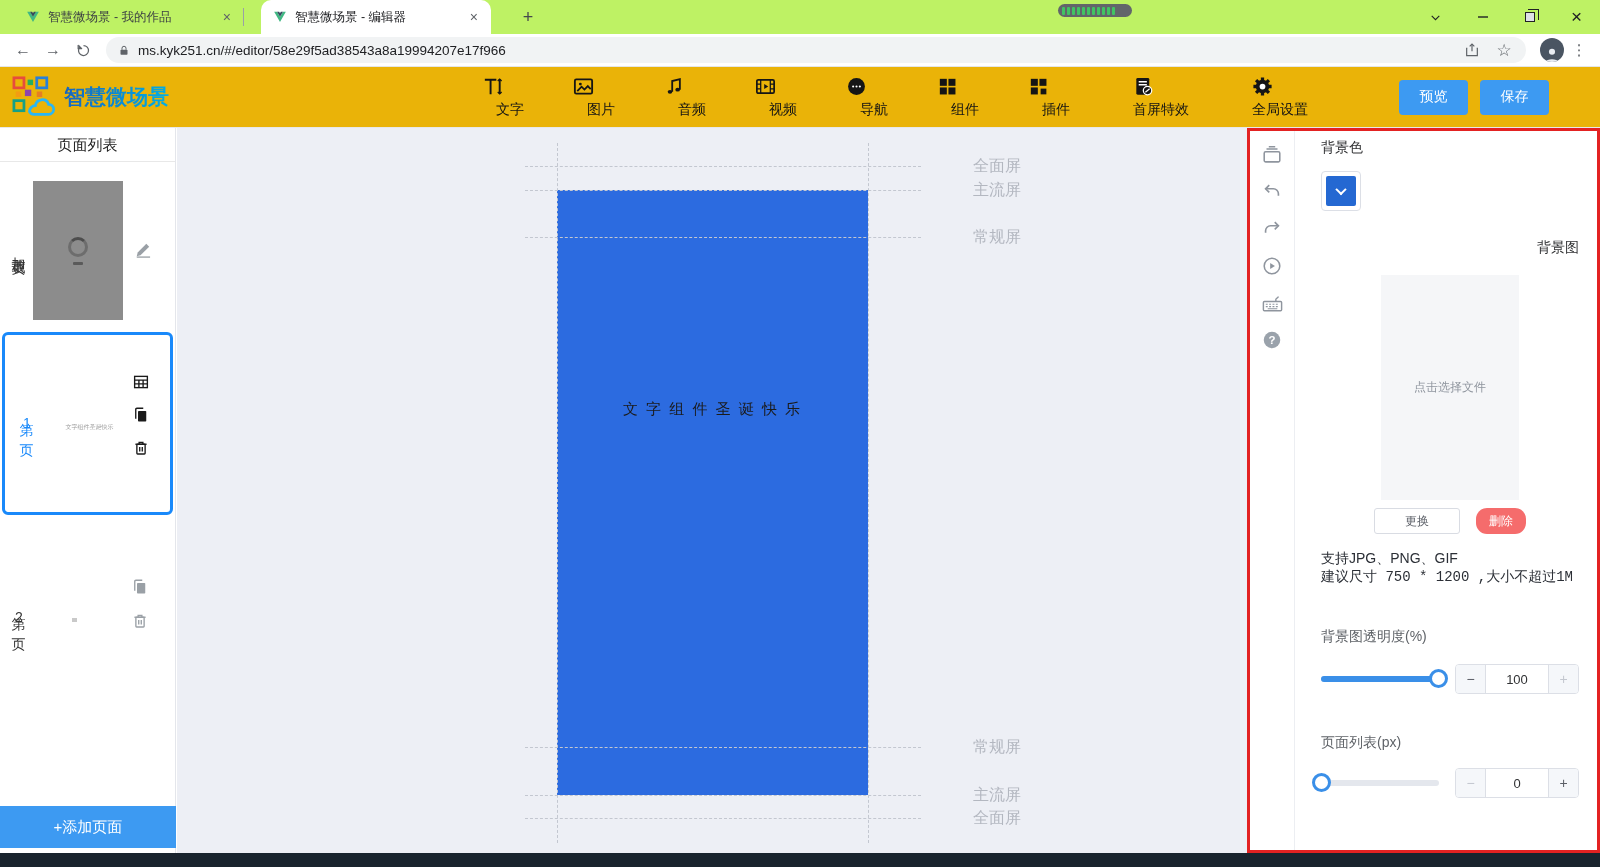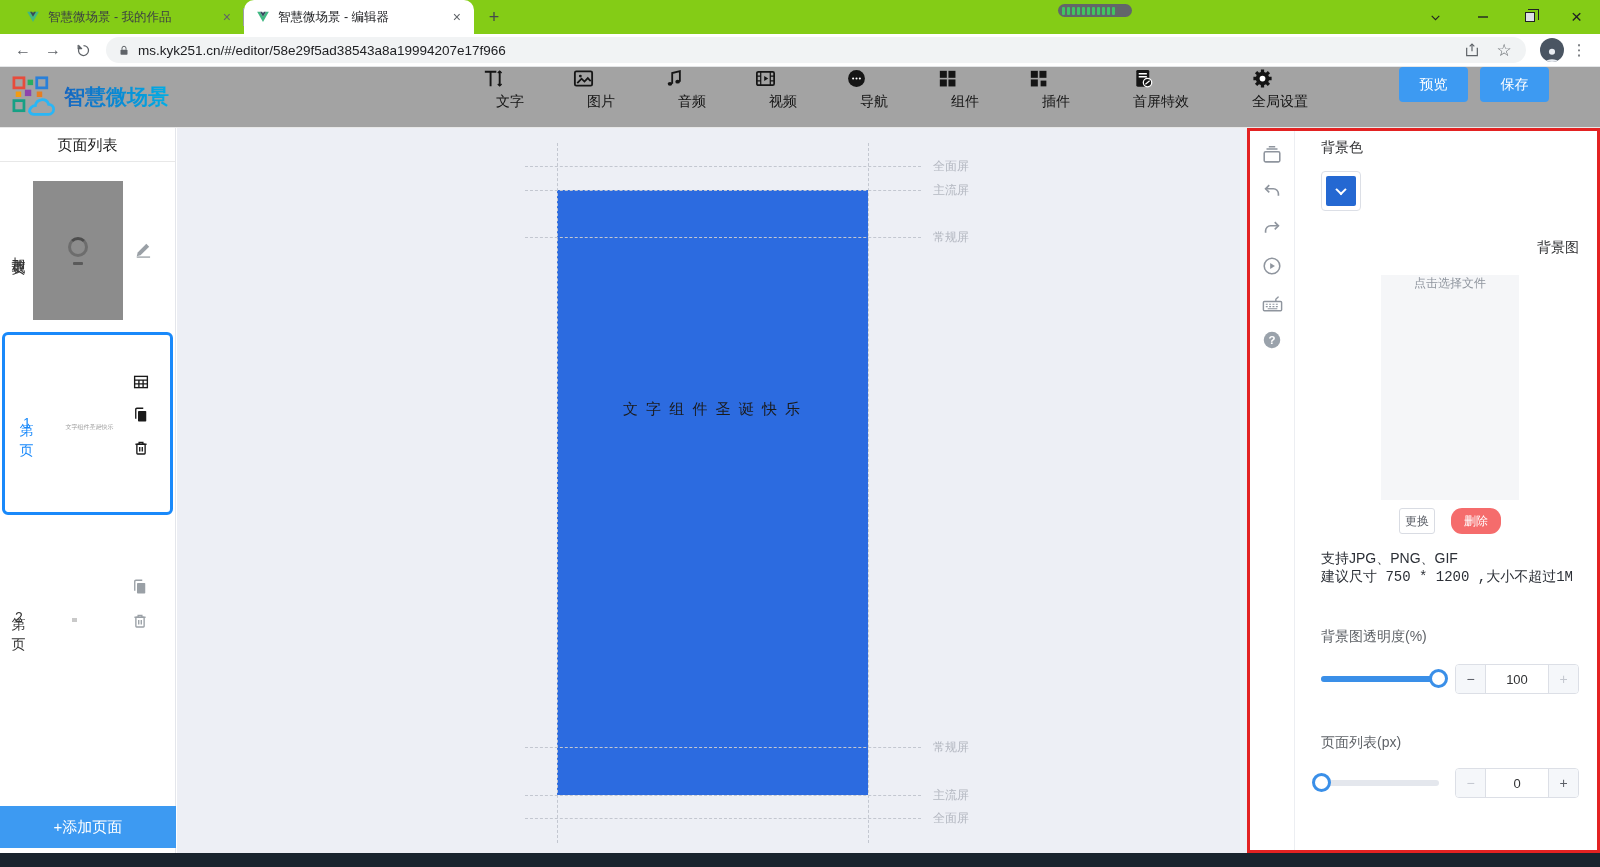--- a/index.html
+++ b/index.html
@@ -1,21 +1,21 @@
 <!DOCTYPE html>
 <html><head>
 <meta charset="utf-8">
 <style>
   * { margin:0; padding:0; box-sizing:border-box; }
   html,body { background:#fff; }
   body { font-family:"Liberation Sans", sans-serif; }
   .screen { position:relative; width:1600px; height:867px; overflow:hidden; background:#fff; }
 
   
-  .tabstrip { position:relative; height:34px; background:#84cc16; display:flex; align-items:flex-end; }
+  .tabstrip { position:relative; height:34px; background:#bef264; display:flex; align-items:flex-end;gap:17px; }
   .tab { display:flex; align-items:center; gap:8px; height:34px; padding:0 10px 0 12px; width:230px; font-size:12.5px; color:#3c4043; position:relative; }
   .tab.inactive { margin-left:14px; }
   .tab.inactive::after { content:""; position:absolute; right:0; top:8px; height:18px; width:1px; background:#9aa0a6; }
   .tab.active { background:#fff; border-radius:10px 10px 0 0; color:#202124; }
   .tab-title { flex:1; white-space:nowrap; overflow:hidden; text-overflow:ellipsis; }
   .tab-close { font-size:14px; color:#5f6368; padding:0 3px; border-radius:50%; }
   .newtab { width:28px; height:28px; margin:0 0 3px 6px; display:flex; align-items:center; justify-content:center; font-size:18px; color:#45494d; border-radius:50%; }
   .battery { position:absolute; left:1058px; top:4px; width:74px; height:13px; border-radius:7px; background:#62666a; display:flex; align-items:center; padding:2px 4px; gap:2px; overflow:hidden; }
   .battery i { display:block; width:3px; height:8px; background:#41c463; border-radius:1px; }
   .winctrls { position:absolute; right:0; top:0; height:34px; display:flex; }
@@ -26,21 +26,21 @@
   
   .addressbar { height:33px; background:#fff; display:flex; align-items:center; padding:0 10px; gap:4px; border-bottom:1px solid #e4e6e8; }
   .navbtn { width:26px; height:26px; display:flex; align-items:center; justify-content:center; font-size:16px; color:#5f6368; }
   .urlpill { flex:1; height:26px; background:#f1f3f4; border-radius:14px; display:flex; align-items:center; padding:0 10px 0 12px; gap:8px; margin:0 6px; }
   .urltext { flex:1; font-size:13.5px; color:#202124; white-space:nowrap; overflow:hidden; }
   .pill-ico { display:flex; align-items:center; justify-content:center; width:24px; height:24px; color:#5f6368; font-size:16px; }
   .avatar { width:24px; height:24px; border-radius:50%; background:#4a5562; display:flex; align-items:flex-end; justify-content:center; overflow:hidden; margin-left:4px; }
   .kebab { width:22px; display:flex; align-items:center; justify-content:center; font-size:15px; color:#5f6368; letter-spacing:0; }
 
   
-  .appheader { position:relative; height:61px; background:#a3a3a3; border-bottom:1px solid #e8e8e8; display:flex; }
+  .appheader { position:relative; height:61px; background:#eab308; border-bottom:1px solid #e8e8e8; display:flex; align-items:center; }
   .brand { display:flex; align-items:center; gap:8px; padding-left:12px; width:220px; }
   .brand-name { font-size:21px; font-weight:bold; background:linear-gradient(90deg,#1565c0,#00aee6); -webkit-background-clip:text; background-clip:text; -webkit-text-fill-color:transparent; color:#1565c0; white-space:nowrap; }
   .toolbar { position:absolute; left:460px; display:flex; gap:27px; align-items:flex-end; }
   .tool { display:flex; flex-direction:column; align-items:center; gap:3px; min-width:36px; }
   .tool svg { display:block; }
   .tool-label { font-size:14px; color:#141414; white-space:nowrap;margin-left:36px; }
   .hdr-actions { position:absolute; right:51px; display:flex; gap:12px; }
   .blue-btn { width:69px; height:35px; background:#3d9af2; color:#fff; font-size:14px; border:none; border-radius:4px; display:flex; align-items:center; justify-content:center; }
 
   
@@ -62,39 +62,39 @@
   .iconcol { position:absolute; right:20px; top:38px; display:flex; flex-direction:column; gap:15px; }
   .item2 { margin-top:23px; height:160px; }
   .item2 .iconcol { right:26px; top:40px; gap:16px; }
   .tiny-dot { position:absolute; left:72px; top:80px; width:5px; height:4px; background:#c9c9c9; }
   .addpage { position:absolute; left:0; bottom:5px; width:176px; height:42px; background:#3d9af2; color:#fff; font-size:15px; display:flex; align-items:center; justify-content:center; }
 
   
   .canvas { position:absolute; left:177px; right:0; top:0; height:725px; background:#edeff5; }
   .vguide { position:absolute; top:15px; height:700px; width:0; border-left:1px dashed #c3c7d0; z-index:1; }
   .hguide { position:absolute; left:348px; width:396px; border-top:1px dashed #c3c7d0; }
-  .hguide-label { position:absolute; left:756px; transform:translateY(-50%); font-size:12px; color:#b3b7c0; white-space:nowrap; }
+  .hguide-label { position:absolute; left:796px; transform:translateY(-50%); font-size:16px; color:#b3b7c0; white-space:nowrap; }
   .bluepage { position:absolute; left:380px; top:62px; width:311px; height:605px; background:#2c6be0; }
   .pagetext { position:absolute; top:210px; width:100%; text-align:center; font-size:15px; color:#1b1b1b; letter-spacing:2px; white-space:nowrap; }
 
   
   .panel { position:absolute; right:0; top:0; width:353px; height:725px; background:#fff; border:3px solid #e32222; display:flex; z-index:3; }
   .strip { width:45px; border-right:1px solid #eceef2; padding-top:10px; display:flex; flex-direction:column; align-items:center; gap:9px; }
   .strip-btn { width:28px; height:28px; display:flex; align-items:center; justify-content:center; }
   .pcontent { flex:1; padding:8px 18px 0 26px; }
   .plabel { font-size:14px; color:#303133; }
   .plabel.gray { color:#5f6368; }
   .swatch { margin-top:14px; width:40px; height:40px; border:1px solid #dcdfe6; border-radius:4px; padding:4px; background:#fff; }
   .swatch-inner { width:100%; height:100%; border-radius:2px; background:#2468d2; display:flex; align-items:center; justify-content:center; }
   .chev-down { width:8px; height:8px; border-left:2px solid #fff; border-bottom:2px solid #fff; transform:rotate(-45deg) translate(1px,-1px); }
   .bgimg-label { margin-top:28px;text-align:right; }
-  .uploadbox { margin:18px auto 0 auto; width:138px; height:225px; background:#f5f6f8; display:flex; align-items:flex-start; justify-content:center; }
+  .uploadbox { margin:18px auto 0 auto; width:138px; height:225px; background:#f5f6f8; display:flex; align-items:center; justify-content:center; }
   .upload-hint { font-size:12px; color:#8f959e; }
   .btnrow { margin-top:8px; display:flex; justify-content:center; gap:16px; }
-  .btn-change { height:26px; padding:0 5px; background:#fff; border:1px solid #d9dce3; border-radius:3px; font-size:12px; color:#5a5e66; display:flex; align-items:center; }
+  .btn-change { height:26px; padding:0 30px; background:#fff; border:1px solid #d9dce3; border-radius:3px; font-size:12px; color:#5a5e66; display:flex; align-items:center; }
   .btn-del { height:26px; padding:0 13px; background:#f56c6c; border:none; border-radius:11px; font-size:12px; color:#fff; display:flex; align-items:center; }
   .support { margin-top:16px; font-size:14px; color:#2b2f36; }
   .sizehint { font-size:14px; color:#2b2f36;font-family:Liberation Mono, monospace; }
   .op-label { margin-top:42px; }
   .slider-row { margin-top:18px; display:flex; align-items:center; height:30px; }
   .slider-row.blur { margin-top:16px; }
   .slider { flex:1; margin-right:16px; position:relative; height:6px; border-radius:3px; background:#e4e7ed; }
   .slider .bar { position:absolute; left:0; top:0; height:6px; border-radius:3px; background:#3a8fe8; }
   .slider .handle { position:absolute; top:-7px; width:19px; height:19px; background:#fff; border:3px solid #3a8fe8; border-radius:50%; }
   .stepper { width:124px; height:30px; border:1px solid #dcdfe6; border-radius:4px; display:flex; overflow:hidden; background:#fff; }

